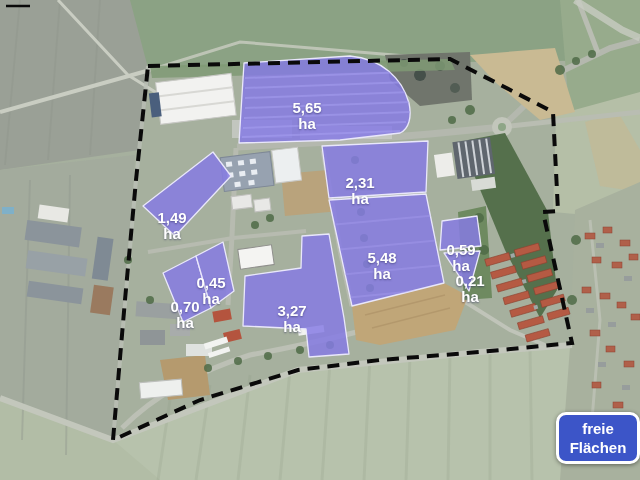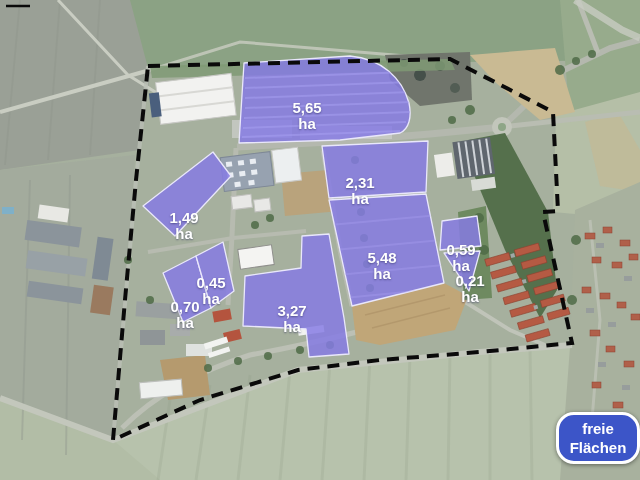--- a/index.html
+++ b/index.html
@@ -4,21 +4,21 @@
 <style>
   html,body{margin:0;padding:0;background:#222;}
   #stage{position:relative;width:640px;height:480px;overflow:hidden;
          font-family:"Liberation Sans",sans-serif;background:#a9b3a2;}
   #scene{position:absolute;left:0;top:0;}
   .area-label{position:absolute;width:70px;margin-left:-35px;text-align:center;
               color:#fff;font-weight:bold;font-size:15px;line-height:16px;
               text-shadow:0 1px 2px rgba(40,40,90,.55);pointer-events:none;margin-top:20px;}
   .area-label span{display:block;}
   #legend{position:absolute;left:556px;top:412px;width:78px;
-          background:#3c55c8;border:3px solid #ffffff;border-radius:18px;
+          background:#3c55c8;border:3px solid #ffffff;border-radius:10px;
           color:#fff;font-weight:bold;font-size:15px;line-height:19px;
           text-align:center;padding:4px 0;box-shadow:0 1px 4px rgba(0,0,0,.45);}
   .parcel{stroke:#e9e7fb;stroke-width:1.3;stroke-linejoin:round;fill-opacity:.84;}
 </style>
 </head>
 <body>
 
 <div id="stage">
 
 <svg id="scene" width="640" height="480" viewBox="0 0 640 480">
@@ -298,21 +298,21 @@
       <span>ha</span>
     </div>
   <div class="area-label" style="left:360px;top:155px">
       <span>2,31</span>
       <span>ha</span>
     </div>
   <div class="area-label" style="left:382px;top:230px">
       <span>5,48</span>
       <span>ha</span>
     </div>
-  <div class="area-label" style="left:184px;top:190px">
+  <div class="area-label" style="left:172px;top:190px">
       <span>1,49</span>
       <span>ha</span>
     </div>
   <div class="area-label" style="left:211px;top:255px">
       <span>0,45</span>
       <span>ha</span>
     </div>
   <div class="area-label" style="left:185px;top:279px">
       <span>0,70</span>
       <span>ha</span>

